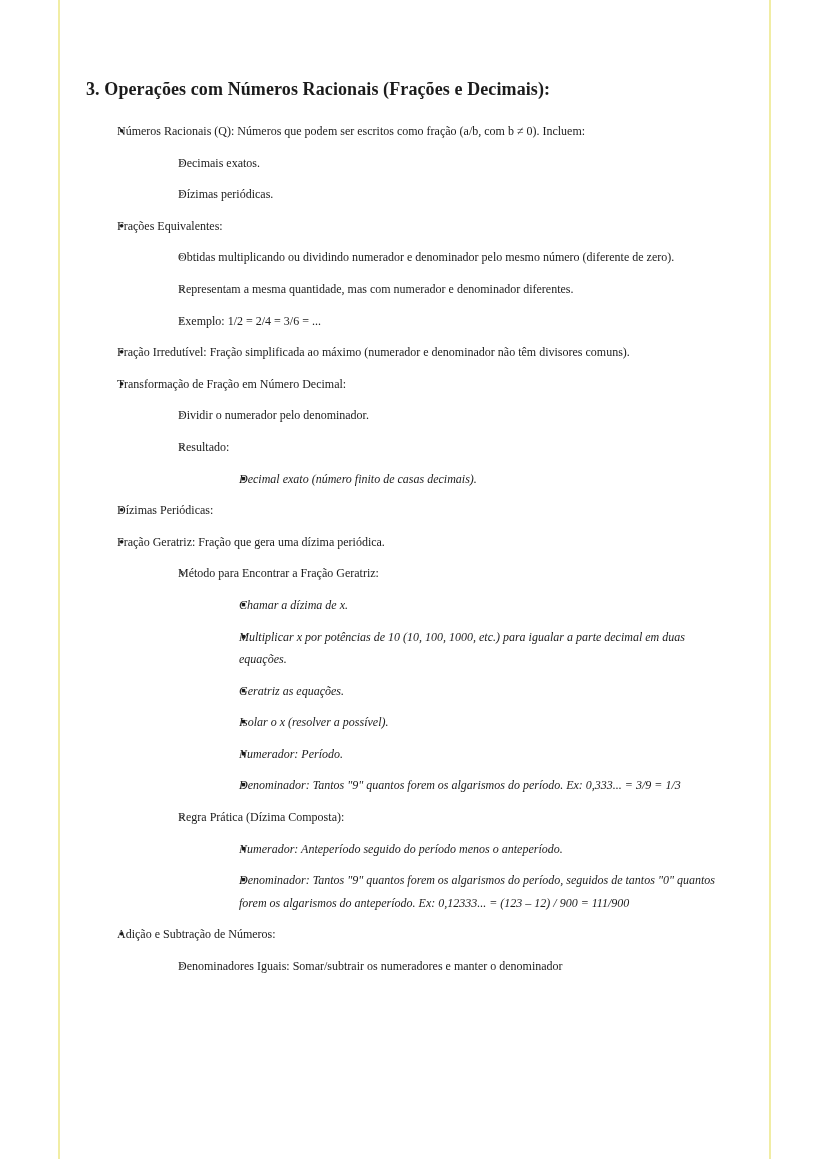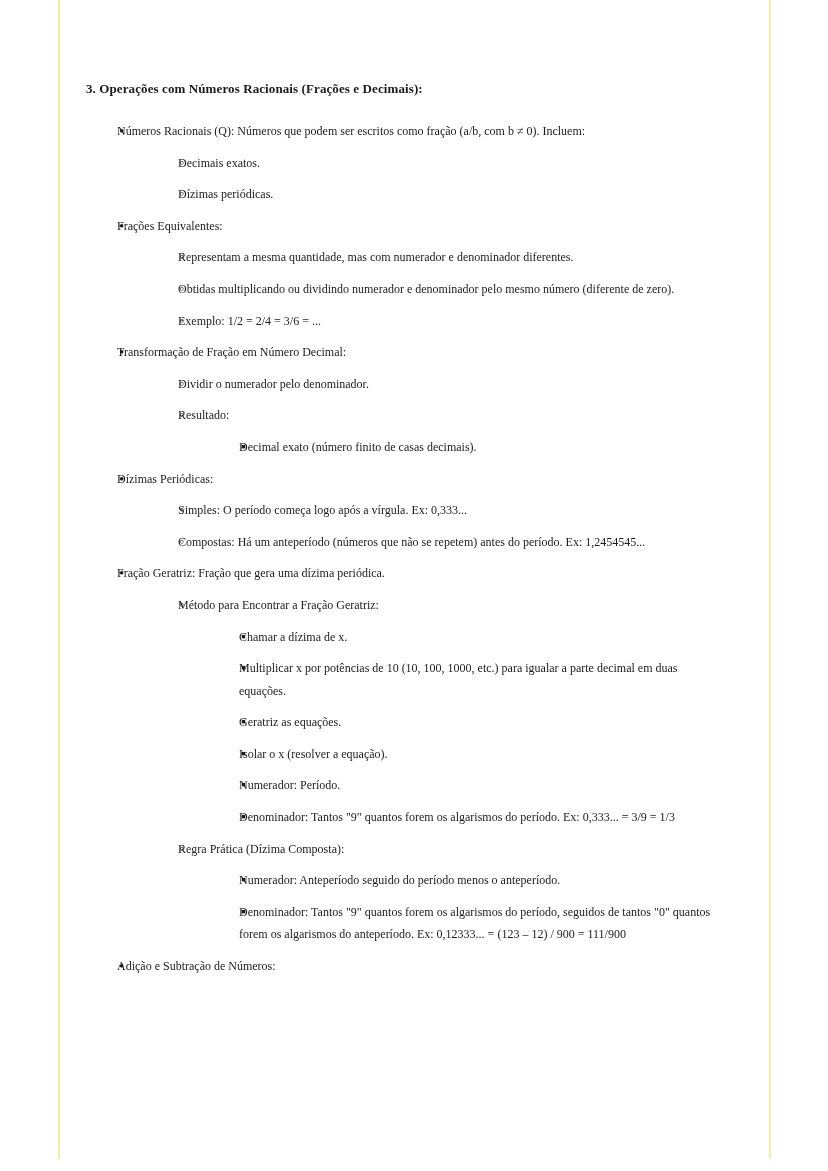--- a/index.html
+++ b/index.html
@@ -37,21 +37,21 @@
   }
 
   .content {
     position: absolute;
     left: 86px;
     top: 78px;
     width: 660px;
   }
 
   h1.doc-heading {
-    font-size: 13px;
+    font-size: 18px;
     font-weight: bold;
     line-height: 22px;
     margin: 0 0 20px 0;
     letter-spacing: 0.1px;
   }
 
   ul {
     list-style: none;
     margin: 0;
     padding: 0;
@@ -88,20 +88,21 @@
     content: "\25E6";
     position: absolute;
     left: 1px;
     font-size: 14px;
     line-height: 22.6px;
   }
 
   
   ul.lvl3 {
     margin-left: 30px;
+    font-style: italic;
   }
   ul.lvl3 > li.node {
     padding-left: 22px;
   }
   ul.lvl3 > li.node > .txt::before {
     content: "\25AA";
     position: absolute;
     left: 2px;
     font-size: 14px;
     line-height: 22.6px;
@@ -132,74 +133,69 @@
             </li>
             <li class="node">
               <span class="txt">Dízimas periódicas.</span>
             </li>
           </ul>
         </li>
         <li class="node">
           <span class="txt">Frações Equivalentes:</span>
           <ul class="lvl2">
             <li class="node">
+              <span class="txt">Obtidas multiplicando ou dividindo numerador e denominador pelo mesmo número (diferente de zero).</span>
+            </li>
+            <li class="node">
               <span class="txt">Representam a mesma quantidade, mas com numerador e denominador diferentes.</span>
             </li>
             <li class="node">
-              <span class="txt">Obtidas multiplicando ou dividindo numerador e denominador pelo mesmo número (diferente de zero).</span>
-            </li>
-            <li class="node">
               <span class="txt">Exemplo: 1/2 = 2/4 = 3/6 = ...</span>
             </li>
           </ul>
         </li>
         <li class="node">
+          <span class="txt">Fração Irredutível: Fração simplificada ao máximo (numerador e denominador não têm divisores comuns).</span>
+        </li>
+        <li class="node">
           <span class="txt">Transformação de Fração em Número Decimal:</span>
           <ul class="lvl2">
             <li class="node">
               <span class="txt">Dividir o numerador pelo denominador.</span>
             </li>
             <li class="node">
               <span class="txt">Resultado:</span>
               <ul class="lvl3">
                 <li class="node">
                   <span class="txt">Decimal exato (número finito de casas decimais).</span>
                 </li>
               </ul>
             </li>
           </ul>
         </li>
         <li class="node">
           <span class="txt">Dízimas Periódicas:</span>
-          <ul class="lvl2">
-            <li class="node">
-              <span class="txt">Simples: O período começa logo após a vírgula. Ex: 0,333...</span>
-            </li>
-            <li class="node">
-              <span class="txt">Compostas: Há um anteperíodo (números que não se repetem) antes do período. Ex: 1,2454545...</span>
-            </li>
-          </ul>
         </li>
         <li class="node">
           <span class="txt">Fração Geratriz: Fração que gera uma dízima periódica.</span>
           <ul class="lvl2">
             <li class="node">
               <span class="txt">Método para Encontrar a Fração Geratriz:</span>
               <ul class="lvl3">
                 <li class="node">
                   <span class="txt">Chamar a dízima de x.</span>
                 </li>
                 <li class="node">
                   <span class="txt">Multiplicar x por potências de 10 (10, 100, 1000, etc.) para igualar a parte decimal em duas equações.</span>
                 </li>
                 <li class="node">
                   <span class="txt">Geratriz as equações.</span>
                 </li>
                 <li class="node">
-                  <span class="txt">Isolar o x (resolver a equação).</span>
+                  <span class="txt">Isolar o x (resolver a possível).</span>
                 </li>
               </ul>
             </li>
             <li class="node">
               <ul class="lvl3">
                 <li class="node">
                   <span class="txt">Numerador: Período.</span>
                 </li>
                 <li class="node">
                   <span class="txt">Denominador: Tantos "9" quantos forem os algarismos do período. Ex: 0,333... = 3/9 = 1/3</span>
@@ -214,17 +210,22 @@
                 </li>
                 <li class="node">
                   <span class="txt">Denominador: Tantos "9" quantos forem os algarismos do período, seguidos de tantos "0" quantos forem os algarismos do anteperíodo. Ex: 0,12333... = (123 – 12) / 900 = 111/900</span>
                 </li>
               </ul>
             </li>
           </ul>
         </li>
         <li class="node">
           <span class="txt">Adição e Subtração de Números:</span>
+          <ul class="lvl2">
+            <li class="node">
+              <span class="txt">Denominadores Iguais: Somar/subtrair os numeradores e manter o denominador</span>
+            </li>
+          </ul>
         </li>
       </ul>
   </div>
 
 </div>
 
 </body></html>

